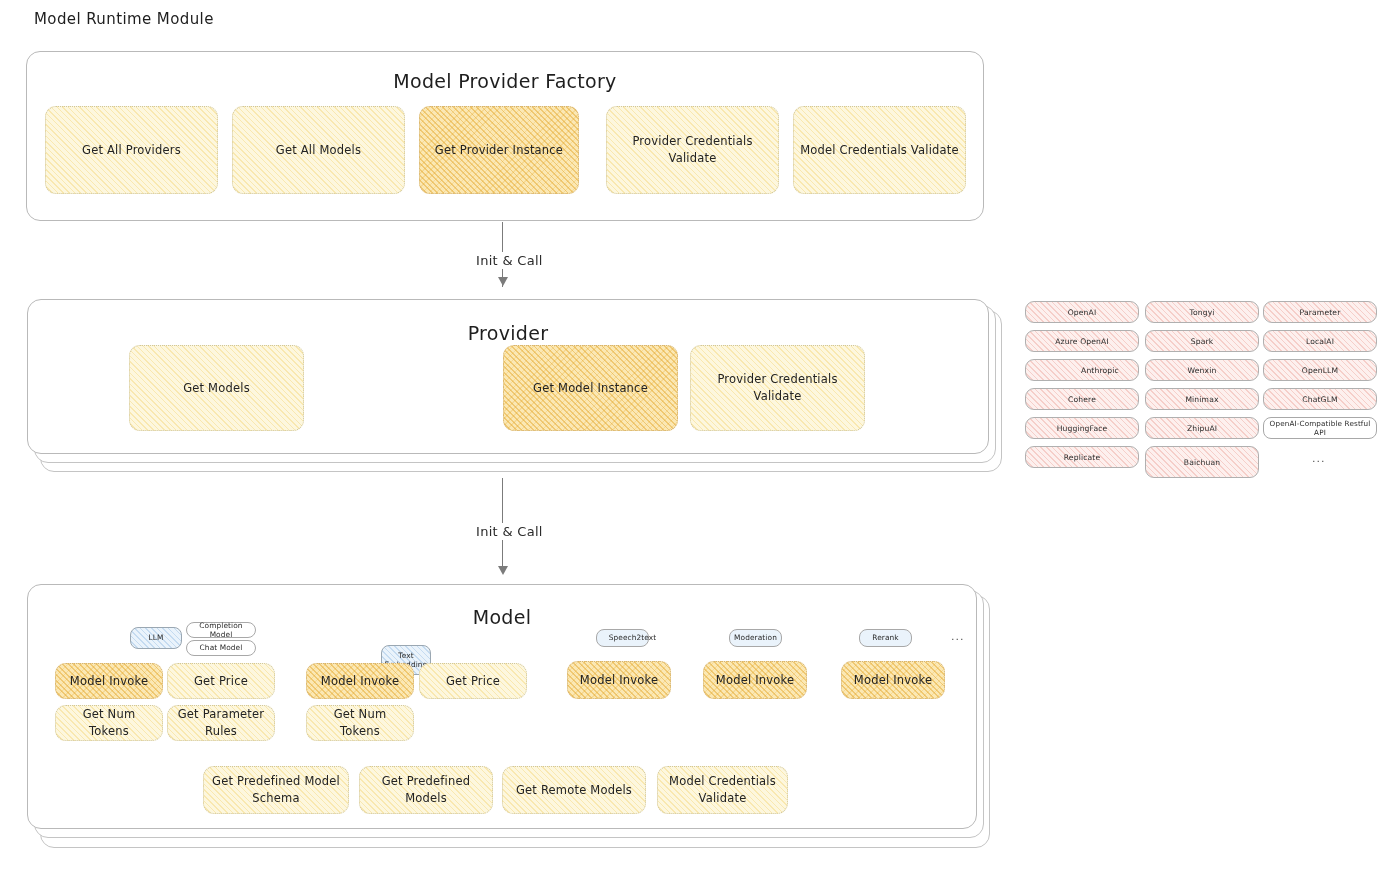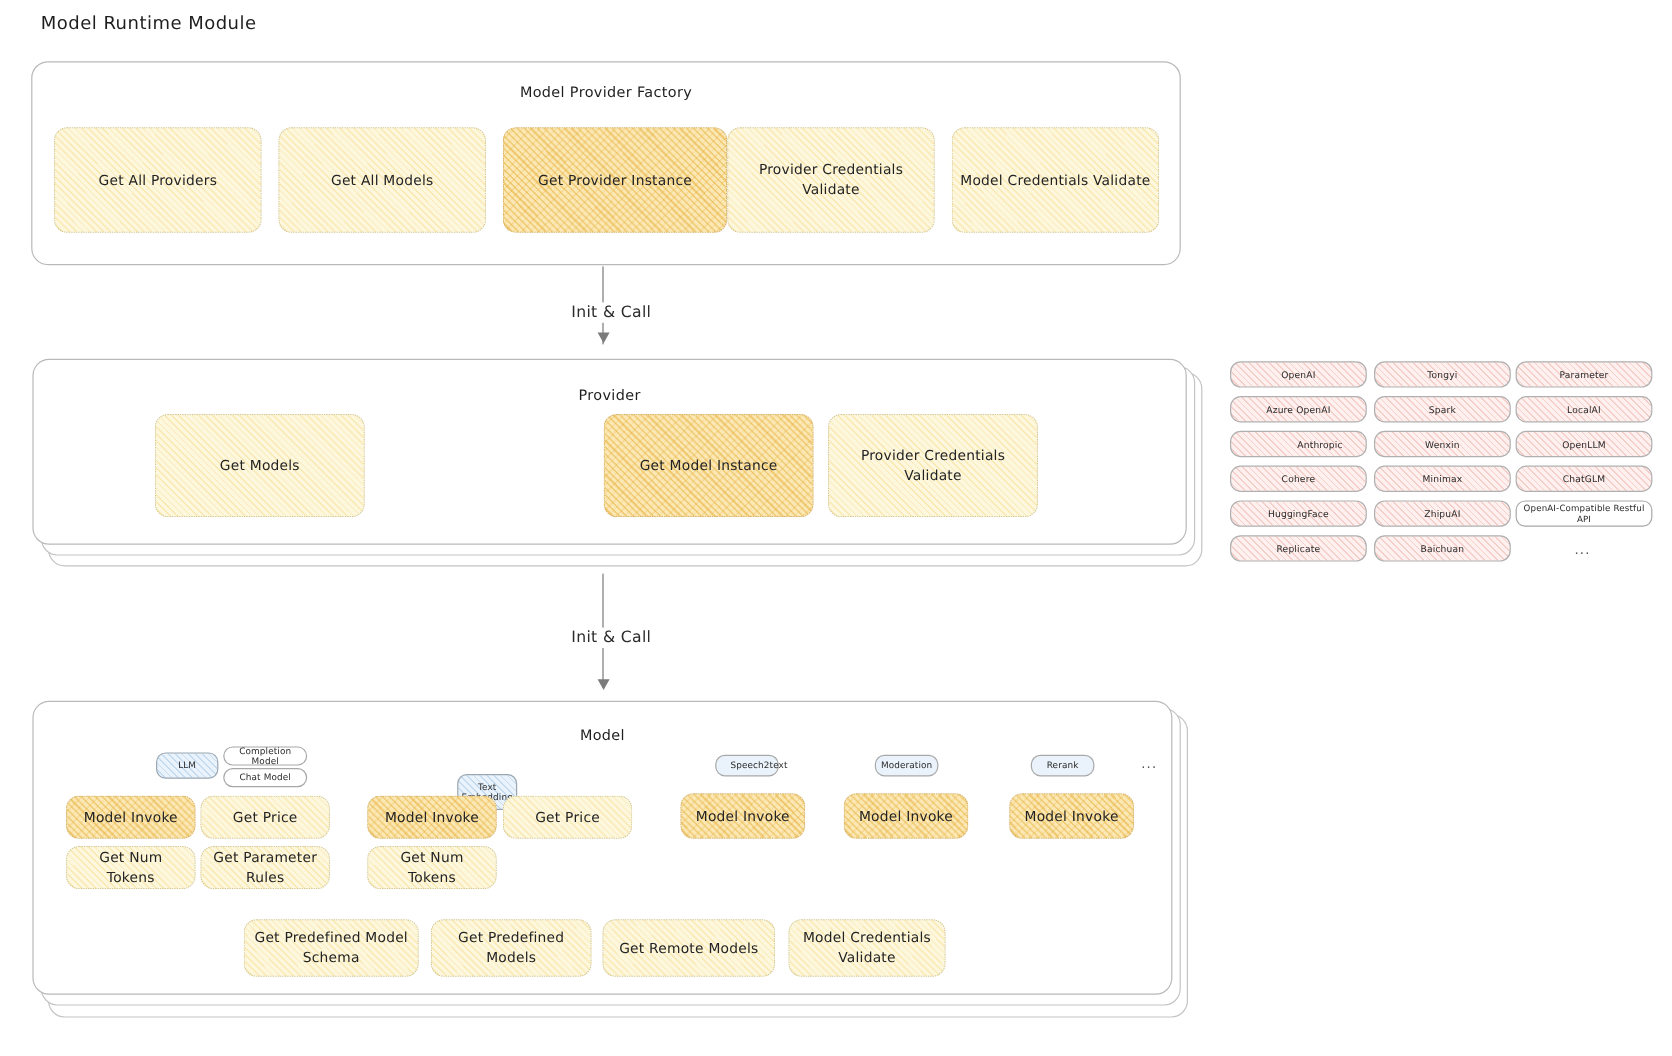--- a/index.html
+++ b/index.html
@@ -29,21 +29,21 @@
   .card {
     position: absolute;
     background: #ffffff;
     border: 1.4px solid #b9b9b9;
     border-radius: 14px;
   }
   .card-title {
     position: absolute;
     width: 100%;
     text-align: center;
-    font-size: 12px;
+    font-size: 19px;
     color: #1e1e1e;
     letter-spacing: .3px;
   }
   
   .stack-layer {
     position: absolute;
     background: #ffffff;
     border: 1.4px solid #c4c4c4;
     border-radius: 14px;
     z-index: 0;
@@ -186,21 +186,21 @@
   <div class="card" style="left:26px; top:51px; width:958px; height:170px;">
     <div class="card-title" style="top:18px;">Model Provider Factory</div>
   </div>
 
   <div class="hbox hatch-yellow" style="left:45px; top:106px; width:173px; height:88px;">
     <span>Get All Providers</span>
   </div>
   <div class="hbox hatch-yellow" style="left:232px; top:106px; width:173px; height:88px;">
     <span>Get All Models</span>
   </div>
-  <div class="hbox hatch-amber" style="left:419px; top:106px; width:187px; height:88px;text-align:center;">
+  <div class="hbox hatch-amber" style="left:419px; top:106px; width:160px; height:88px;text-align:center;">
     <span>Get Provider Instance</span>
   </div>
   <div class="hbox hatch-yellow" style="left:606px; top:106px; width:173px; height:88px;">
     <span>Provider Credentials Validate</span>
   </div>
   <div class="hbox hatch-yellow" style="left:793px; top:106px; width:173px; height:88px;">
     <span>Model Credentials Validate</span>
   </div>
 
   <div class="arrow-line" style="left:502px; top:222px; height:65px;"></div>
@@ -250,21 +250,21 @@
   </div>
   <div class="prov-pill hatch-pink" style="left:1145px; top:359px; width:114px; height:22px;">
     <span>Wenxin</span>
   </div>
   <div class="prov-pill hatch-pink" style="left:1145px; top:388px; width:114px; height:22px;">
     <span>Minimax</span>
   </div>
   <div class="prov-pill hatch-pink" style="left:1145px; top:417px; width:114px; height:22px;">
     <span>ZhipuAI</span>
   </div>
-  <div class="prov-pill hatch-pink" style="left:1145px; top:446px; width:114px; height:22px;">
+  <div class="prov-pill hatch-pink" style="left:1145px; top:446px; width:114px; height:32px;">
     <span>Baichuan</span>
   </div>
 
   <div class="prov-pill hatch-pink" style="left:1263px; top:301px; width:114px; height:22px;">
     <span>Parameter</span>
   </div>
   <div class="prov-pill hatch-pink" style="left:1263px; top:330px; width:114px; height:22px;">
     <span>LocalAI</span>
   </div>
   <div class="prov-pill hatch-pink" style="left:1263px; top:359px; width:114px; height:22px;">

